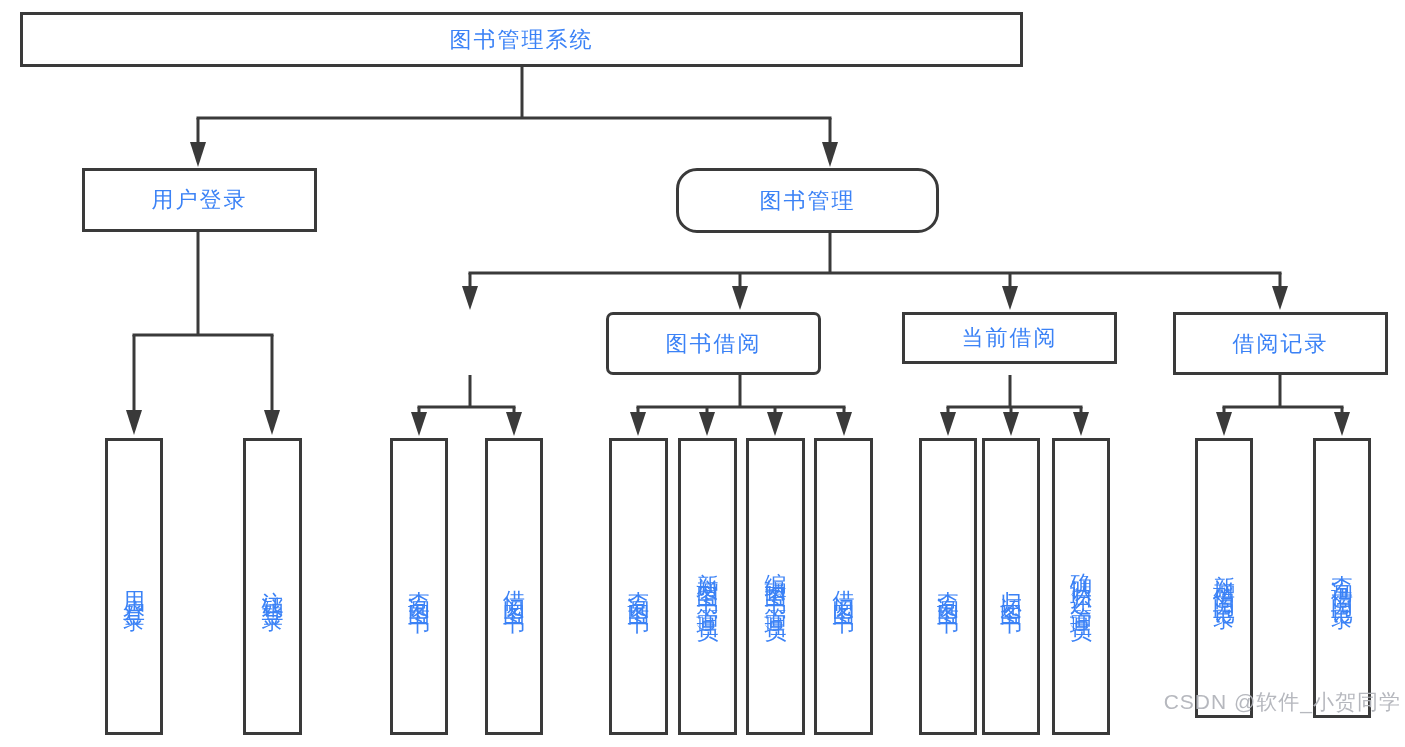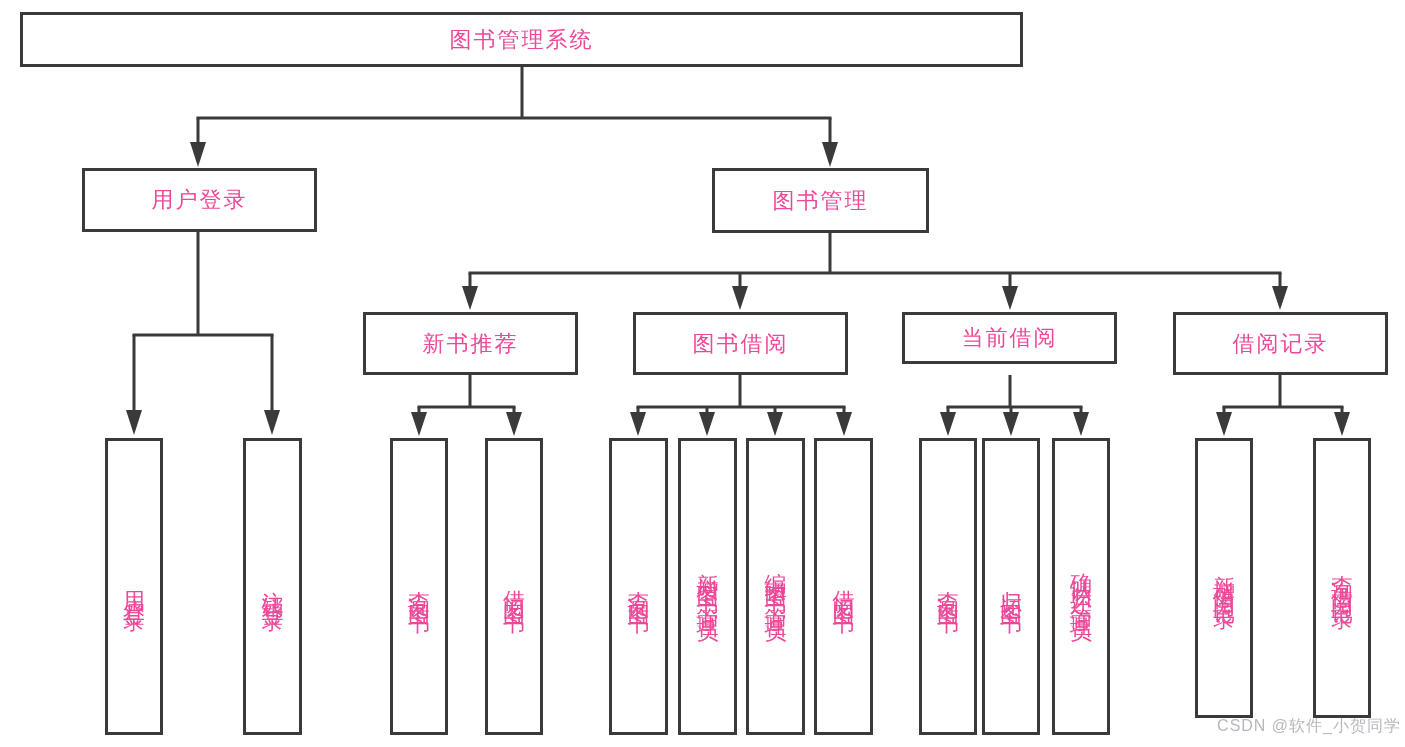--- a/index.html
+++ b/index.html
@@ -10,35 +10,35 @@
     font-family:"Liberation Sans", sans-serif;
     overflow:hidden;
   }
   #connectors{position:absolute;left:0;top:0;width:1405px;height:747px;z-index:0;}
   .box{
     position:absolute;
     background:#ffffff;
     border:3px solid #3a3a3a;
     box-sizing:border-box;
     display:flex;align-items:center;justify-content:center;
-    color:#ec4899;
+    color:#3b82f6;
     font-size:22px;
     z-index:1;
   }
   .hbox{letter-spacing:2px;white-space:nowrap;}
   .vbox{
     writing-mode:vertical-rl;
     letter-spacing:7px;
     line-height:1;
     font-size:22px;
   }
   #watermark{
     position:absolute;
-    right:4px;top:716px;
-    font-size:16px;
+    right:4px;top:688px;
+    font-size:21px;
     letter-spacing:1px;
     color:rgba(178,180,186,0.95);
     z-index:2;
     white-space:nowrap;
     text-align:center;
   }
 </style>
 </head>
 <body>
 
@@ -102,24 +102,23 @@
         <path d="M1003 412 H1019 L1011 436 Z"></path>
       <path d="M1073 412 H1089 L1081 436 Z"></path>
       <path d="M1216 412 H1232 L1224 436 Z"></path>
         <path d="M1334 412 H1350 L1342 436 Z"></path>
     </g>
   </svg>
 
   <div class="box hbox" style="left:20px;top:12px;width:1003px;height:55px;">图书管理系统</div>
 
   <div class="box hbox" style="left:82px;top:168px;width:235px;height:64px;">用户登录</div>
-  <div class="box hbox" style="left:712px;top:168px;width:217px;height:65px;">图书管理</div>
+  <div class="box hbox" style="left:676px;top:168px;width:263px;height:65px;border-radius:21px;">图书管理</div>
 
-  <div class="box hbox" style="left:363px;top:312px;width:215px;height:63px;">新书推荐</div>
-  <div class="box hbox" style="left:633px;top:312px;width:215px;height:63px;">图书借阅</div>
+  <div class="box hbox" style="left:606px;top:312px;width:215px;height:63px;border-radius:7px;">图书借阅</div>
   <div class="box hbox" style="left:902px;top:312px;width:215px;height:52px;">当前借阅</div>
   <div class="box hbox" style="left:1173px;top:312px;width:215px;height:63px;text-align:center;">借阅记录</div>
 
   <div class="box vbox" style="left:105px;top:438px;width:58px;height:297px;">用户登录</div>
   <div class="box vbox" style="left:243px;top:438px;width:59px;height:297px;">注销登录</div>
 
   <div class="box vbox" style="left:390px;top:438px;width:58px;height:297px;">查询图书</div>
   <div class="box vbox" style="left:485px;top:438px;width:58px;height:297px;">借阅图书</div>
 
   <div class="box vbox" style="left:609px;top:438px;width:59px;height:297px;">查询图书</div>

